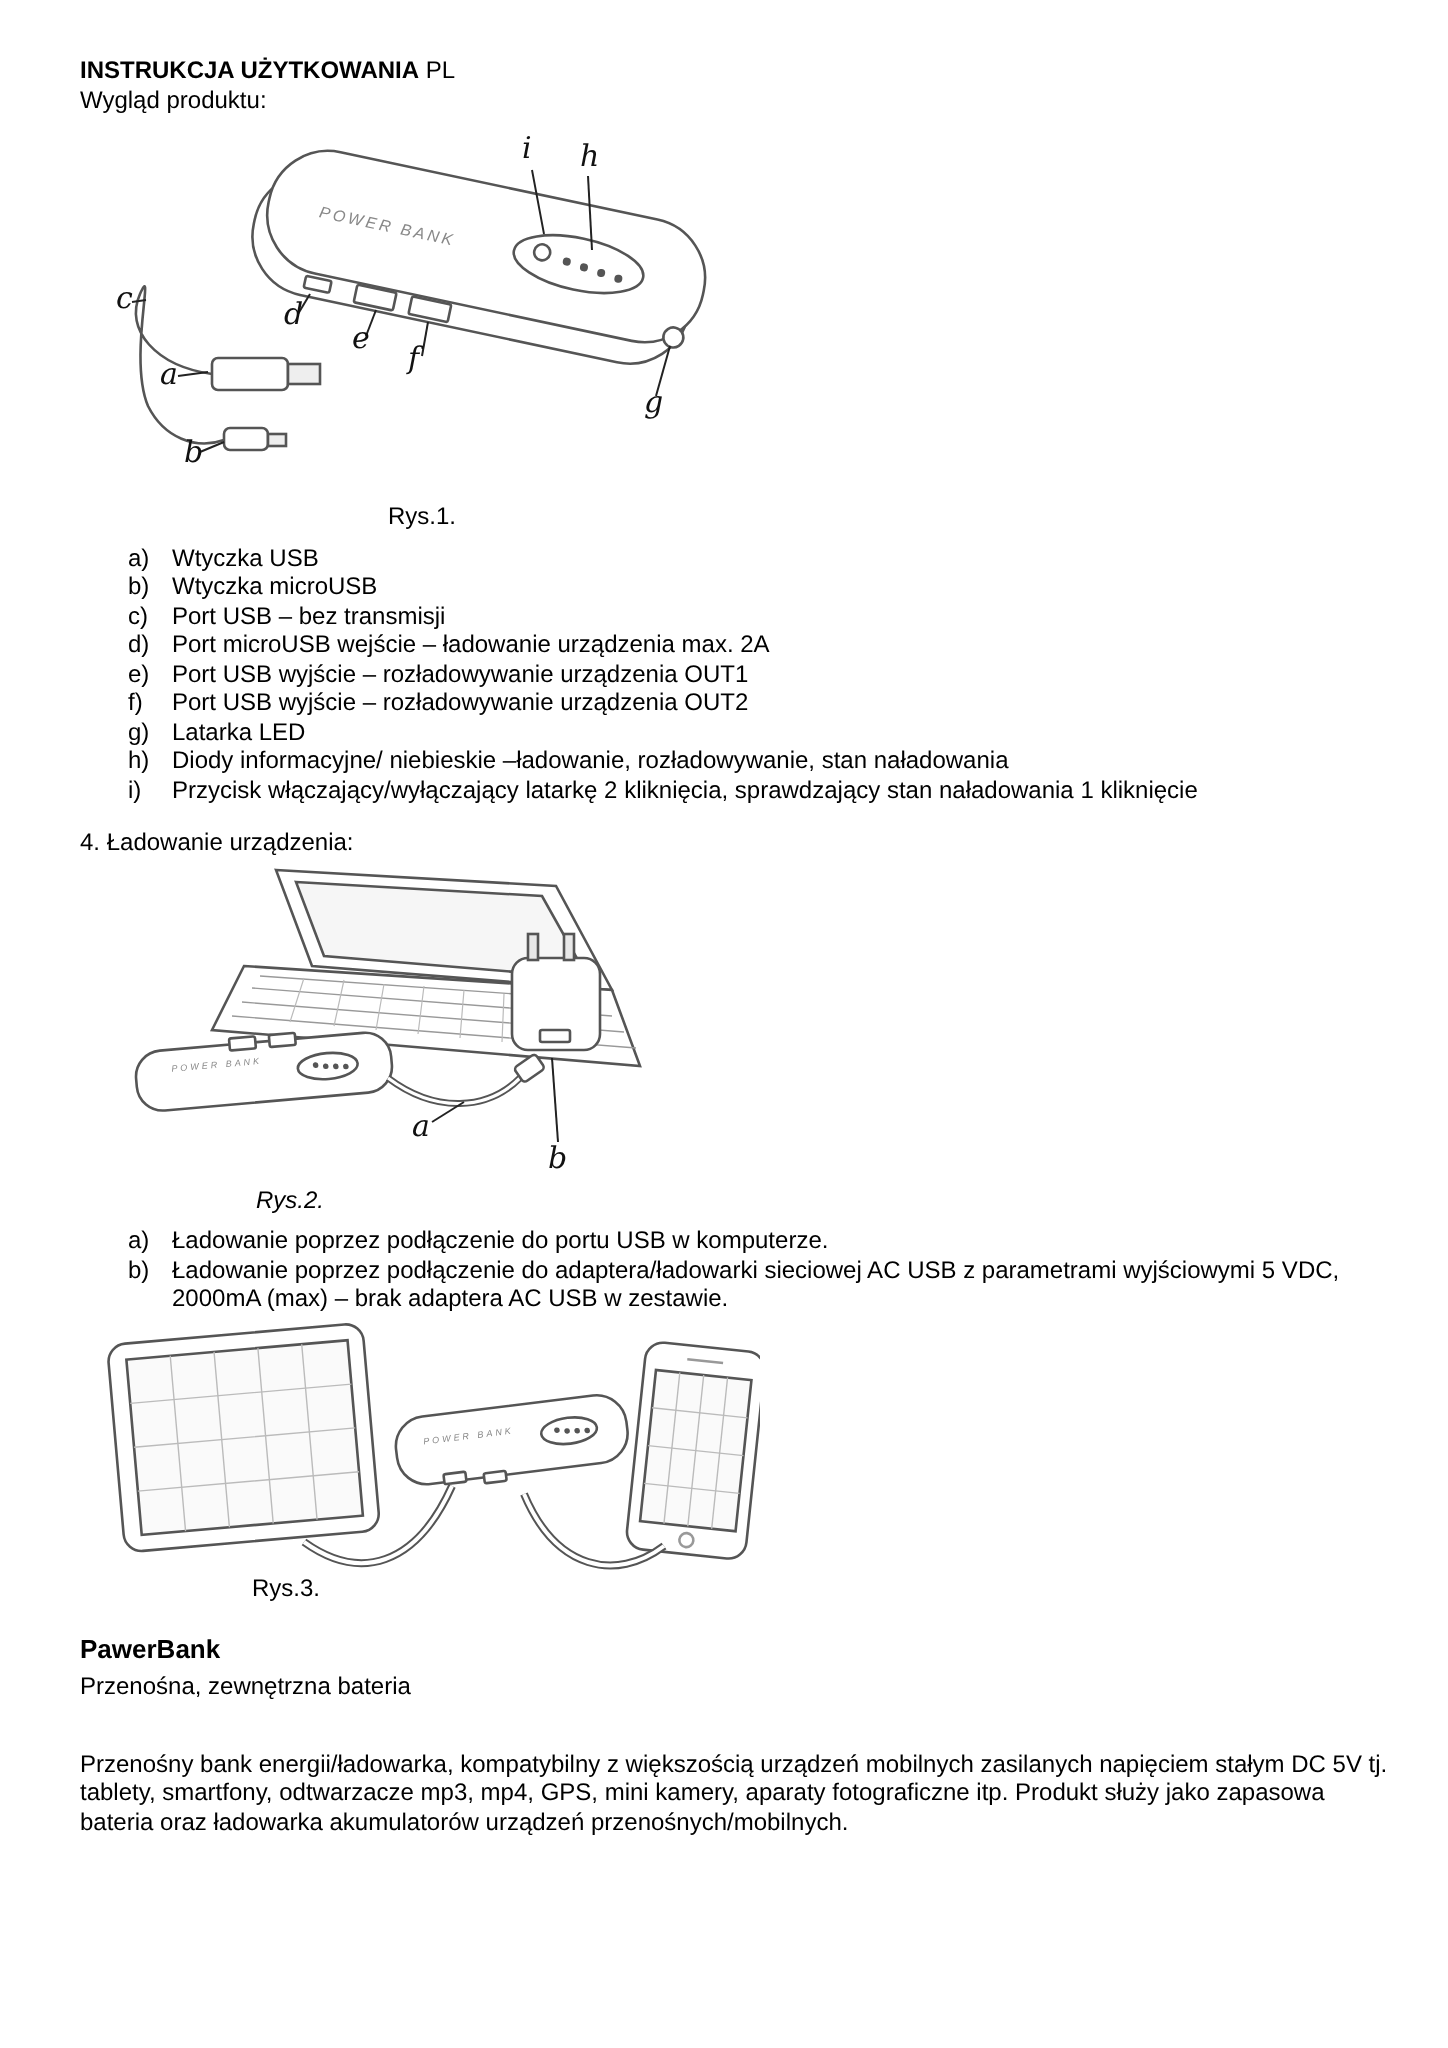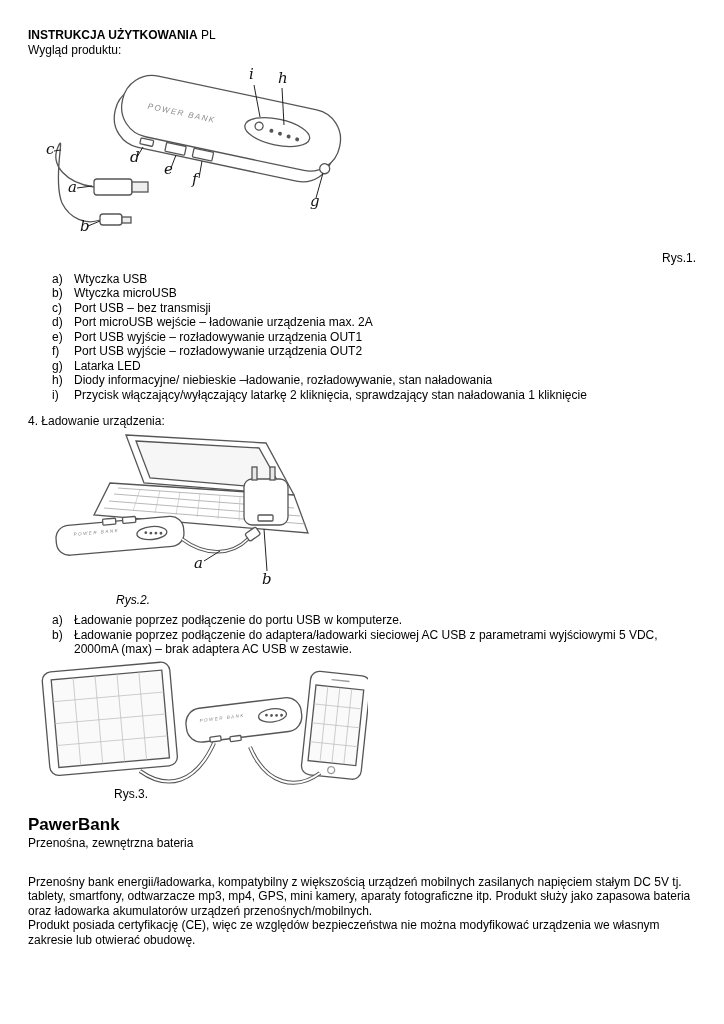--- a/index.html
+++ b/index.html
@@ -1,35 +1,35 @@
 <!DOCTYPE html>
 <html><head>
 <meta charset="utf-8">
 <style>
   html,body{margin:0;padding:0;background:#fff;}
   .page{
     width:724px;height:1024px;box-sizing:border-box;
-    padding:28px 28px 0 28px;overflow:hidden;background:#fff;color:#000;
+    padding:28px 28px 0 40px;overflow:hidden;background:#fff;color:#000;
     font-family:"Liberation Sans",sans-serif;font-size:12px;line-height:14.5px;
   }
   p{margin:0;}
   .title .b{font-weight:bold;}
   .fig{display:block;}
   .fig1{margin:4px 0 0 2px;}
   .fig2{margin:2px 0 0 20px;}
   .fig3{margin:2px 0 0 0;}
-  .cap1{margin:0 0 0 154px;text-align:right;}
+  .cap1{margin:0 0 0 154px;}
   .cap2{margin:0 0 0 88px;font-style:italic;}
   .cap3{margin:0 0 0 86px;}
   .list{margin-top:6px;}
   .li{display:flex;}
   .li .m{flex:0 0 22px;margin-left:24px;}
   .li .t{flex:1;}
   .section{margin-top:12px;}
-  .product-name{font-size:17px;font-weight:bold;margin:14px 0 1px 0;line-height:20px;}
+  .product-name{font-size:13px;font-weight:bold;margin:14px 0 1px 0;line-height:20px;}
   .desc{margin-top:24px;}
   svg text.lbl{font-family:"DejaVu Serif",serif;font-style:italic;font-size:15px;fill:#111;}
   svg text.brand{font-family:"Liberation Sans",sans-serif;letter-spacing:1.5px;fill:#888;font-style:italic;}
 </style>
 </head>
 <body>
 
 <div class="page">
 
   <p class="title"><span class="b">INSTRUKCJA UŻYTKOWANIA</span><span> PL</span></p>
@@ -223,15 +223,14 @@
       <path d="M 112,112 C 140,132 168,124 186,84" stroke="#fff" stroke-width="2"></path>
       <path d="M 292,114 C 268,132 238,126 222,88" stroke-width="4"></path>
       <path d="M 292,114 C 268,132 238,126 222,88" stroke="#fff" stroke-width="2"></path>
     </g>
   </svg>
   <p class="cap3">Rys.3.</p>
 
   <p class="product-name">PawerBank</p>
   <p>Przenośna, zewnętrzna bateria</p>
   <p class="desc">Przenośny bank energii/ładowarka, kompatybilny z większością urządzeń mobilnych zasilanych napięciem stałym DC 5V tj. tablety, smartfony, odtwarzacze mp3, mp4, GPS, mini kamery, aparaty fotograficzne itp. Produkt służy jako zapasowa bateria oraz ładowarka akumulatorów urządzeń przenośnych/mobilnych.</p>
-  <p>Produkt posiada certyfikację (CE), więc ze względów bezpieczeństwa nie można modyfikować urządzenia we własnym zakresie lub otwierać obudowę.</p>
 
 </div>
 
 </body></html>

